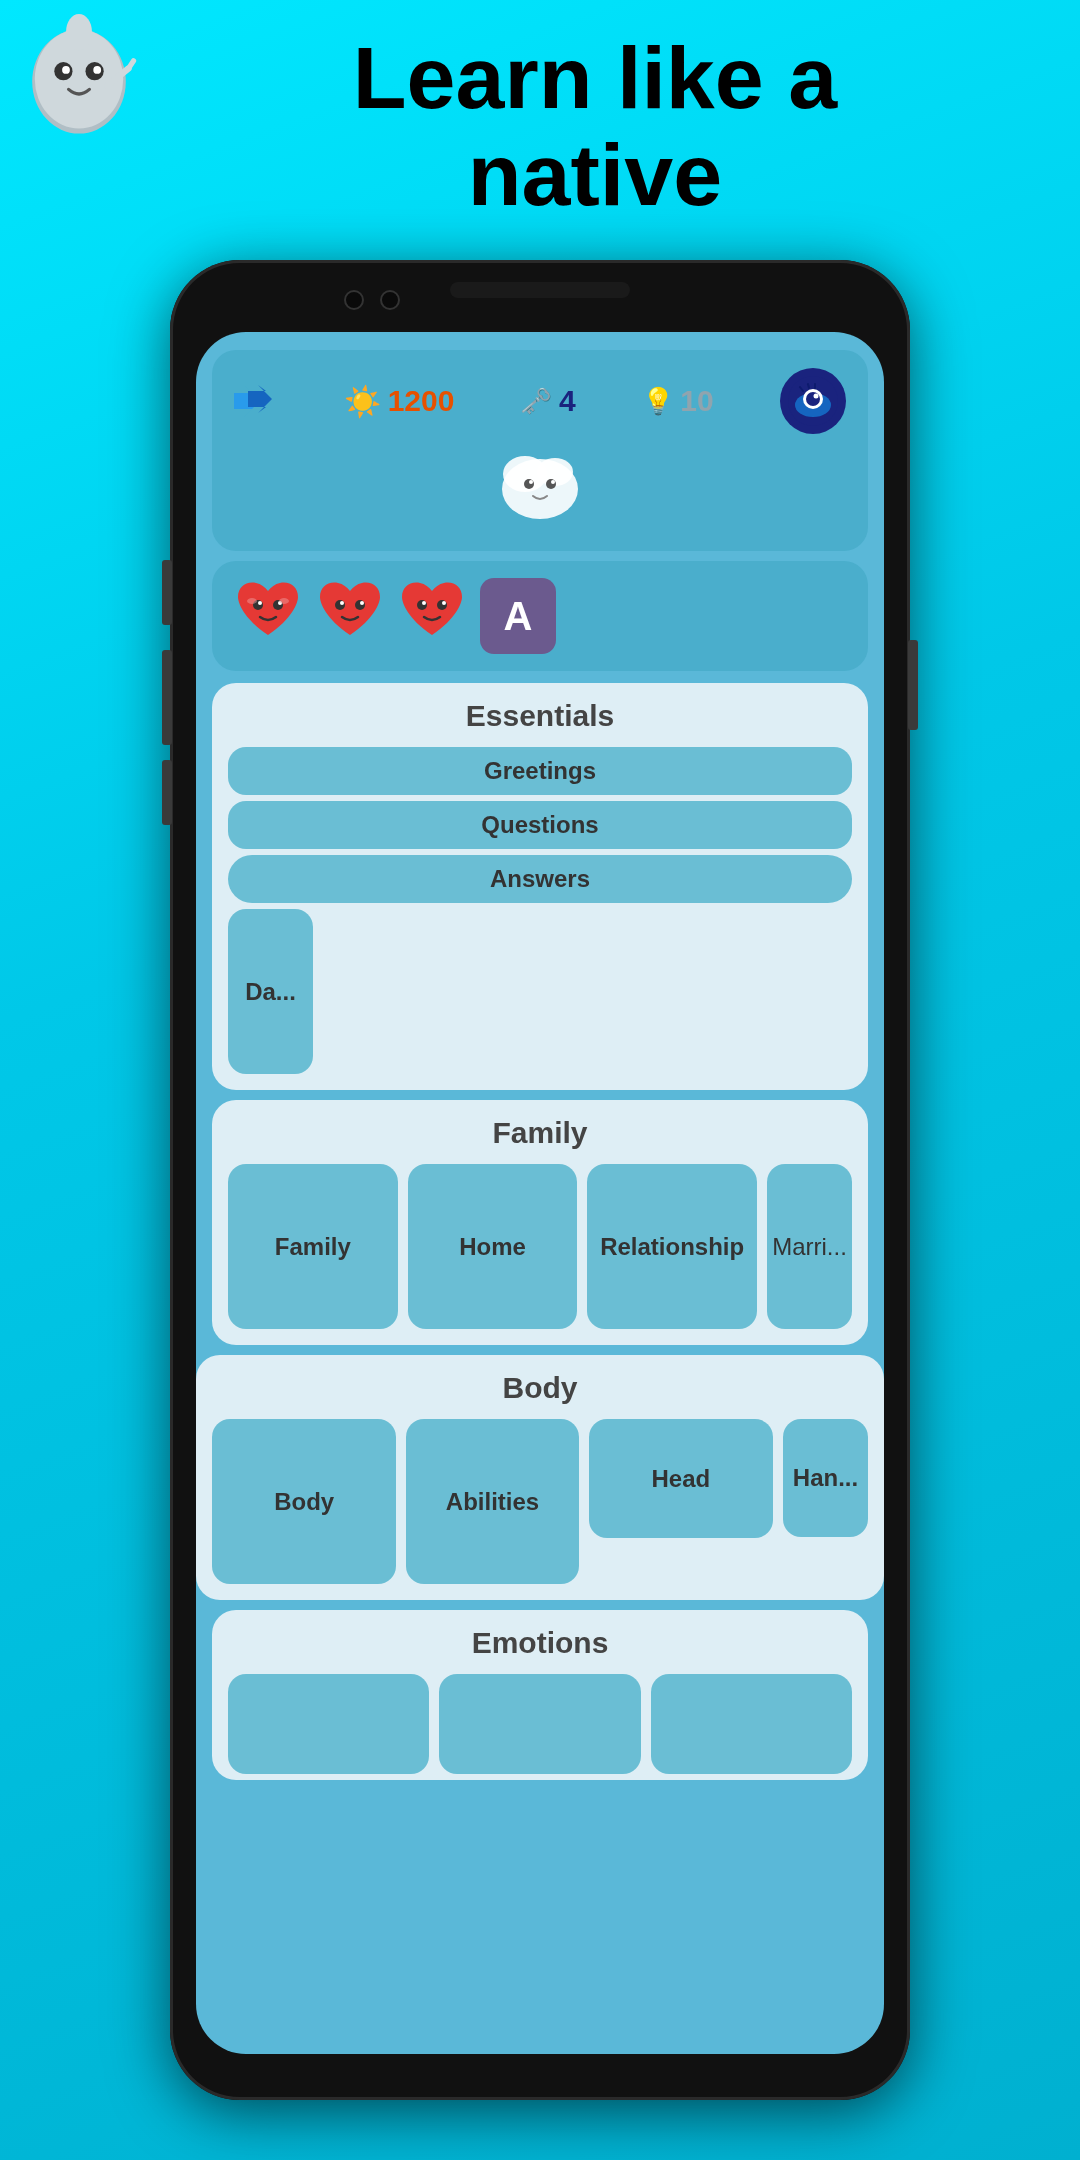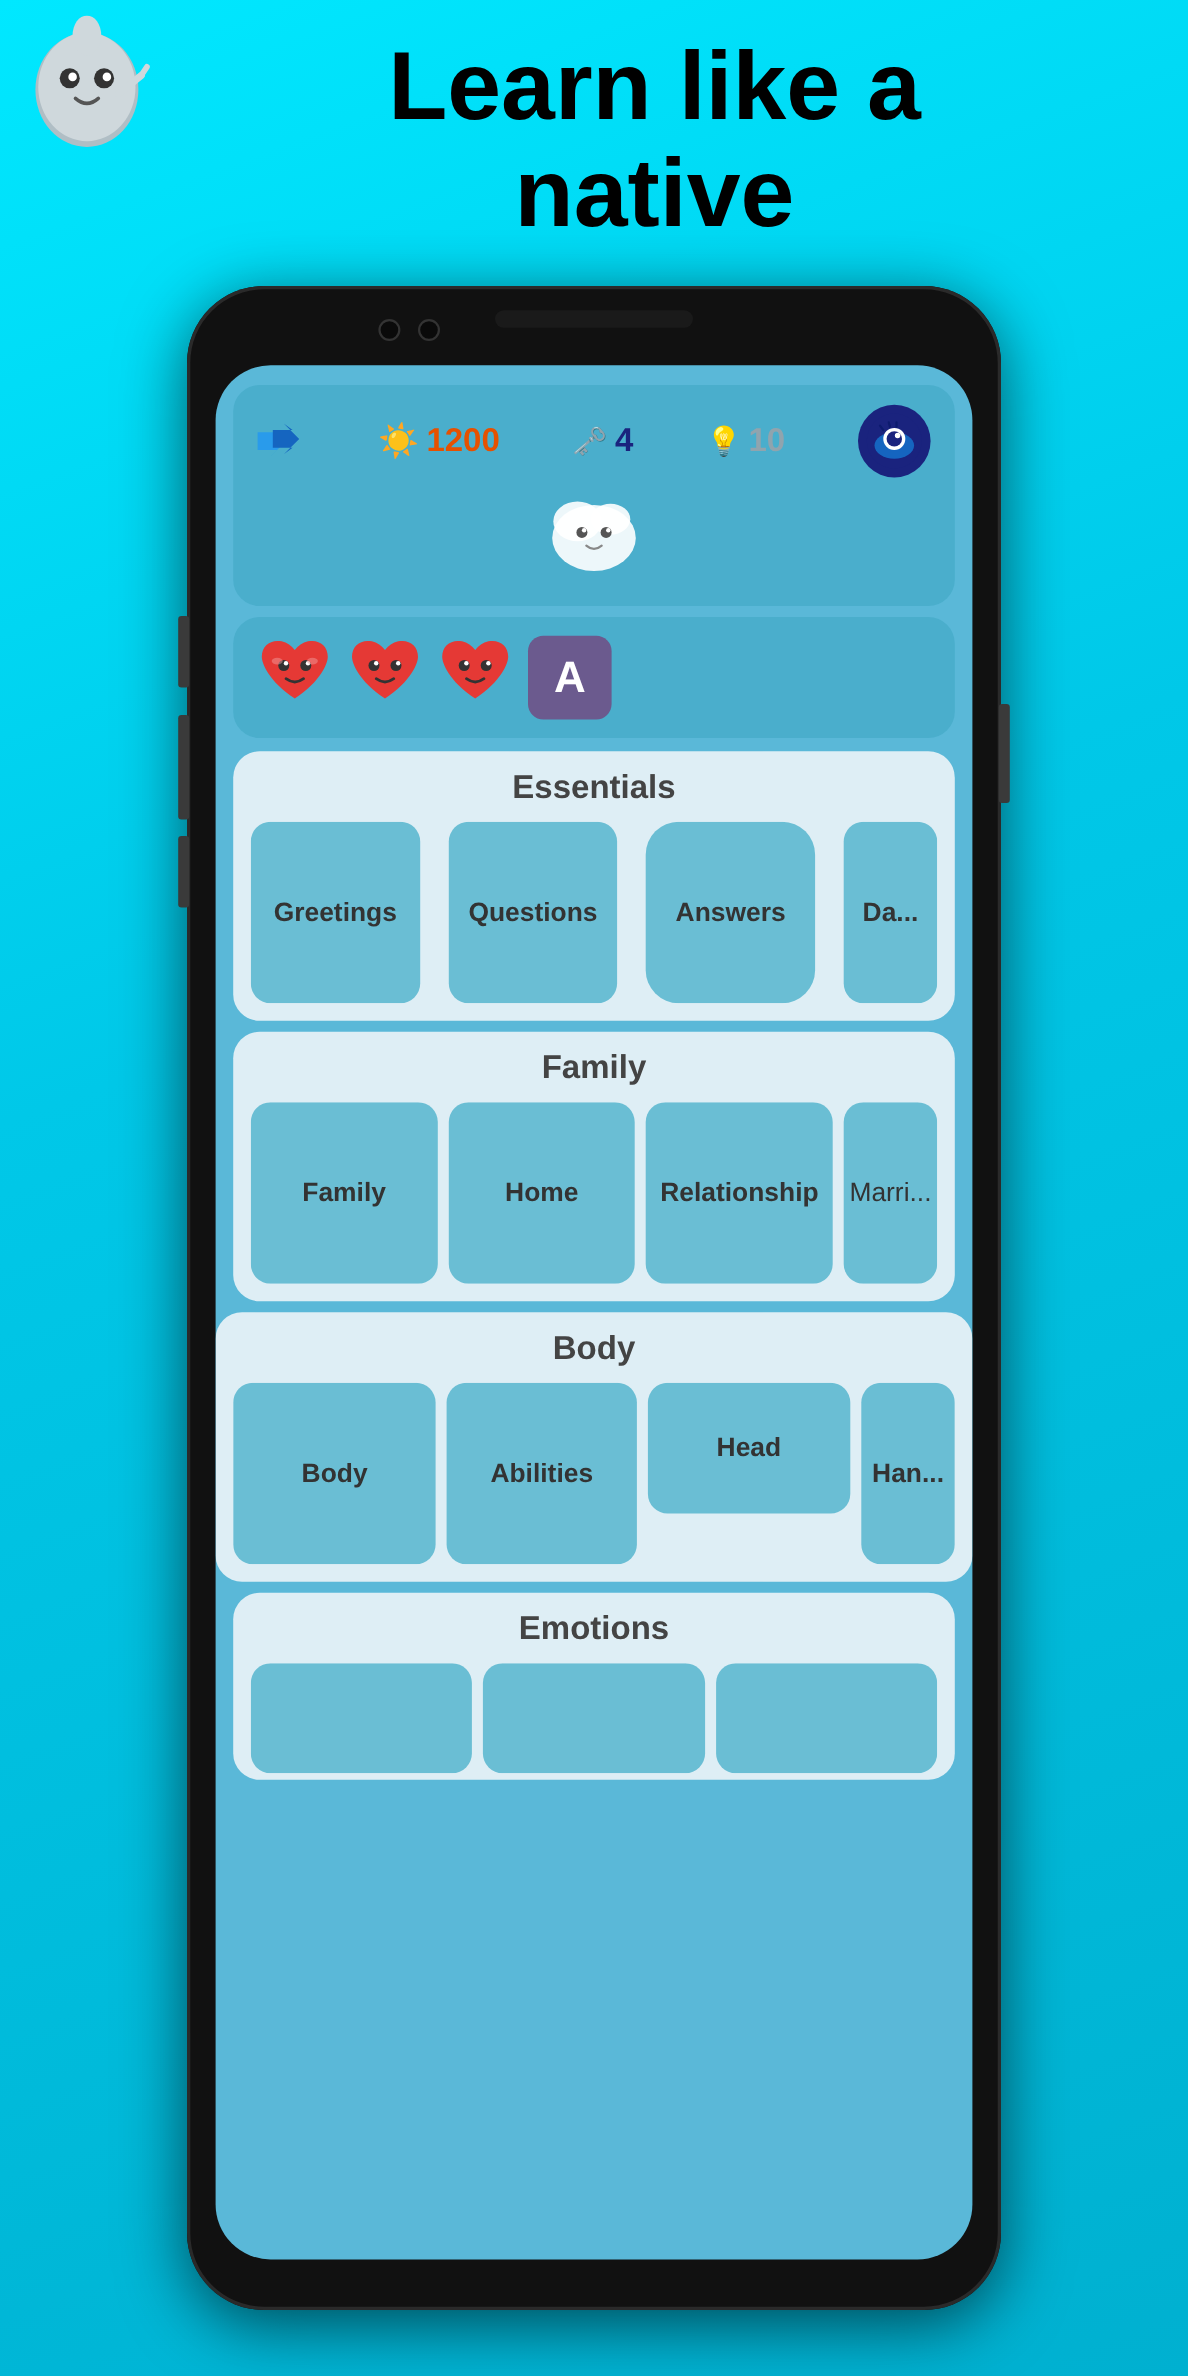--- a/index.html
+++ b/index.html
@@ -144,21 +144,21 @@
           </svg>
         </div>
 
         <div style="width:76px;height:76px;background:#6b5a8e;border-radius:14px;display:flex;align-items:center;justify-content:center;">
           <span style="font-size:40px;font-weight:bold;color:white;">A</span>
         </div>
       </div>
 
       <div style="margin:10px 16px;background:#deeef5;border-radius:24px;padding:16px;">
         <div style="font-size:30px;font-weight:bold;color:#444;text-align:center;margin-bottom:14px;">Essentials</div>
-        <div style="display:flex;gap:26px;overflow:hidden;">
+        <div style="display:flex;gap:6px;overflow:hidden;flex-direction:column;">
           <div style="flex:1;background:#6abed4;border-radius:18px;height:165px;display:flex;align-items:center;justify-content:center;font-size:24px;font-weight:bold;color:#333;text-align:center;padding:10px;cursor:pointer;">Greetings</div>
           <div style="flex:1;background:#6abed4;border-radius:18px;height:165px;display:flex;align-items:center;justify-content:center;font-size:24px;font-weight:bold;color:#333;text-align:center;padding:10px;cursor:pointer;">Questions</div>
           <div style="flex:1;background:#6abed4;border-radius:30px;height:165px;display:flex;align-items:center;justify-content:center;font-size:24px;font-weight:bold;color:#333;text-align:center;padding:10px;cursor:pointer;">Answers</div>
           <div style="width:85px;min-width:85px;background:#6abed4;border-radius:18px;height:165px;display:flex;align-items:center;justify-content:center;font-size:24px;font-weight:bold;color:#333;text-align:center;padding:6px;cursor:pointer;overflow:hidden;">Da...</div>
         </div>
       </div>
 
       <div style="margin:10px 16px;background:#deeef5;border-radius:24px;padding:16px;">
         <div style="font-size:30px;font-weight:bold;color:#444;text-align:center;margin-bottom:14px;">Family</div>
         <div style="display:flex;gap:10px;overflow:hidden;">
@@ -168,21 +168,21 @@
           <div style="width:85px;min-width:85px;background:#6abed4;border-radius:18px;height:165px;display:flex;align-items:center;justify-content:center;font-size:24px;font-weight:normal;color:#333;text-align:center;padding:6px;cursor:pointer;overflow:hidden;">Marri...</div>
         </div>
       </div>
 
       <div style="margin:10px 0;background:#deeef5;border-radius:24px;padding:16px;">
         <div style="font-size:30px;font-weight:bold;color:#444;text-align:center;margin-bottom:14px;">Body</div>
         <div style="display:flex;gap:10px;overflow:hidden;">
           <div style="flex:1;background:#6abed4;border-radius:18px;height:165px;display:flex;align-items:center;justify-content:center;font-size:24px;font-weight:bold;color:#333;text-align:center;padding:10px;cursor:pointer;">Body</div>
           <div style="flex:1;background:#6abed4;border-radius:18px;height:165px;display:flex;align-items:center;justify-content:center;font-size:24px;font-weight:bold;color:#333;text-align:center;padding:4px;cursor:pointer;">Abilities</div>
           <div style="flex:1;background:#6abed4;border-radius:18px;height:119px;display:flex;align-items:center;justify-content:center;font-size:24px;font-weight:bold;color:#333;text-align:center;padding:10px;cursor:pointer;">Head</div>
-          <div style="width:85px;min-width:85px;background:#6abed4;border-radius:18px;height:165px;display:flex;align-items:center;justify-content:center;font-size:24px;font-weight:bold;color:#333;text-align:center;padding:6px;cursor:pointer;overflow:hidden;">Han...</div>
+          <div style="width:85px;min-width:85px;background:#6abed4;border-radius:18px;height:118px;display:flex;align-items:center;justify-content:center;font-size:24px;font-weight:bold;color:#333;text-align:center;padding:6px;cursor:pointer;overflow:hidden;">Han...</div>
         </div>
       </div>
 
       <div style="margin:10px 16px 20px;background:#deeef5;border-radius:24px;padding:16px 16px 6px;">
         <div style="font-size:30px;font-weight:bold;color:#444;text-align:center;margin-bottom:14px;">Emotions</div>
         <div style="display:flex;gap:10px;overflow:hidden;">
           <div style="flex:1;background:#6abed4;border-radius:18px;height:100px;cursor:pointer;"></div>
           <div style="flex:1;background:#6abed4;border-radius:18px;height:100px;cursor:pointer;"></div>
           <div style="flex:1;background:#6abed4;border-radius:18px;height:100px;cursor:pointer;"></div>
         </div>

